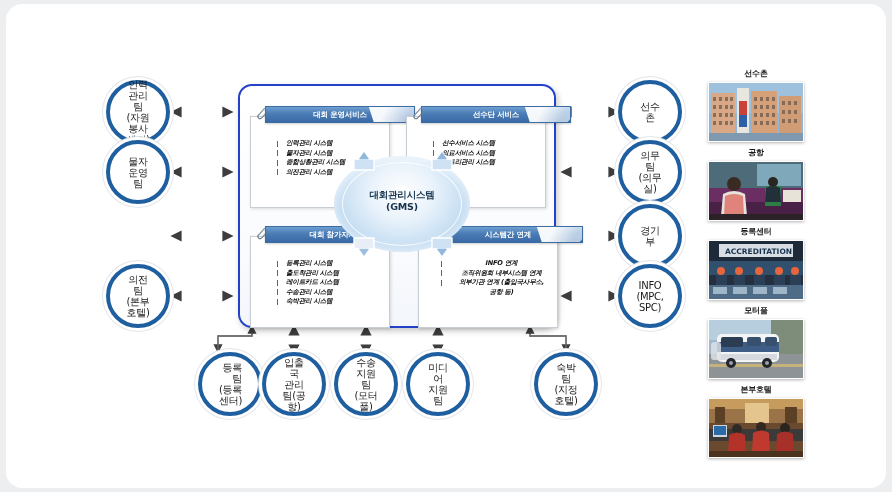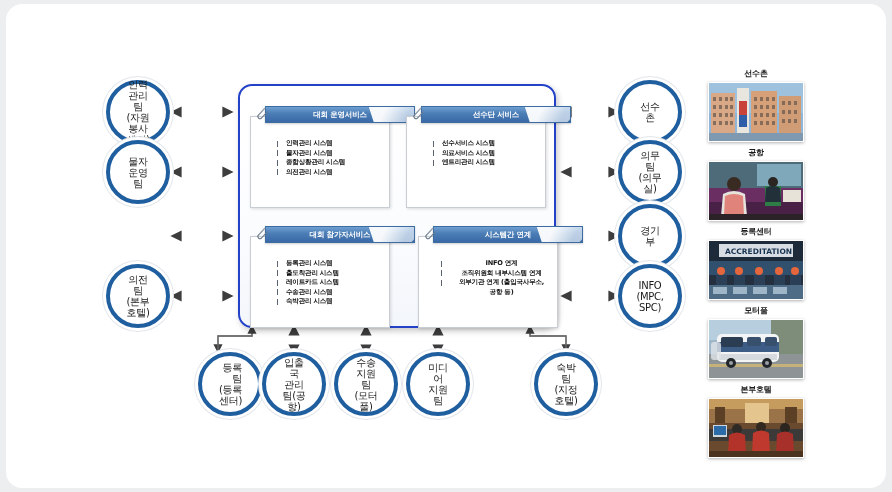--- a/index.html
+++ b/index.html
@@ -138,20 +138,21 @@
   }
   .panel li {
     font-size: 6.6px;
     line-height: 9.6px;
     color: #111;
     font-weight: 600;
     letter-spacing: -0.25px;
     position: relative;
     padding-left: 9px;
     white-space: pre-line;
+    font-style: italic;
   }
   .panel li:before {
     content: "";
     position: absolute;
     left: 0;
     top: 1.5px;
     width: 1px;
     height: 6px;
     background: #5b6572;
   }
@@ -363,20 +364,41 @@
       <span>시스템간 연계</span>
     </div>
     <ul>
       <li>INFO 연계</li>
       <li>조직위원회 내부시스템 연계</li>
       <li>외부기관 연계 (출입국사무소,
 공항 등)</li>
     </ul>
   </div>
 
+  <div id="hub">
+    <div class="ring"></div>
+    <svg class="harrow ha-tl" viewBox="0 0 26 26">
+      <path d="M22 22 L22 11 L17 11 L12 4 L7 11 L2 11 L2 22 Z" fill="#cfe2f3" stroke="#ffffff" stroke-width="1.4"></path>
+      <path d="M12 4 L7 11 L17 11 Z" fill="#8fb8dc"></path>
+    </svg>
+    <svg class="harrow ha-tr" viewBox="0 0 26 26">
+      <path d="M4 22 L4 11 L9 11 L14 4 L19 11 L24 11 L24 22 Z" fill="#cfe2f3" stroke="#ffffff" stroke-width="1.4"></path>
+      <path d="M14 4 L9 11 L19 11 Z" fill="#8fb8dc"></path>
+    </svg>
+    <svg class="harrow ha-bl" viewBox="0 0 26 26">
+      <path d="M22 4 L22 15 L17 15 L12 22 L7 15 L2 15 L2 4 Z" fill="#e8eef5" stroke="#ffffff" stroke-width="1.4"></path>
+      <path d="M12 22 L7 15 L17 15 Z" fill="#9dbfdf"></path>
+    </svg>
+    <svg class="harrow ha-br" viewBox="0 0 26 26">
+      <path d="M4 4 L4 15 L9 15 L14 22 L19 15 L24 15 L24 4 Z" fill="#cfe2f3" stroke="#ffffff" stroke-width="1.4"></path>
+      <path d="M14 22 L9 15 L19 15 Z" fill="#8fb8dc"></path>
+    </svg>
+    <div class="hublabel">대회관리시스템
+(GMS)</div>
+  </div>
 
   <div class="node" style="left:100px;top:76px;">
     <div class="nlabel">인력관리팀
 (자원봉사센터)</div>
   </div>
   <div class="node" style="left:100px;top:136px;">
     <div class="nlabel">물자
 운영팀</div>
   </div>
   <div class="node" style="left:100px;top:260px;">

